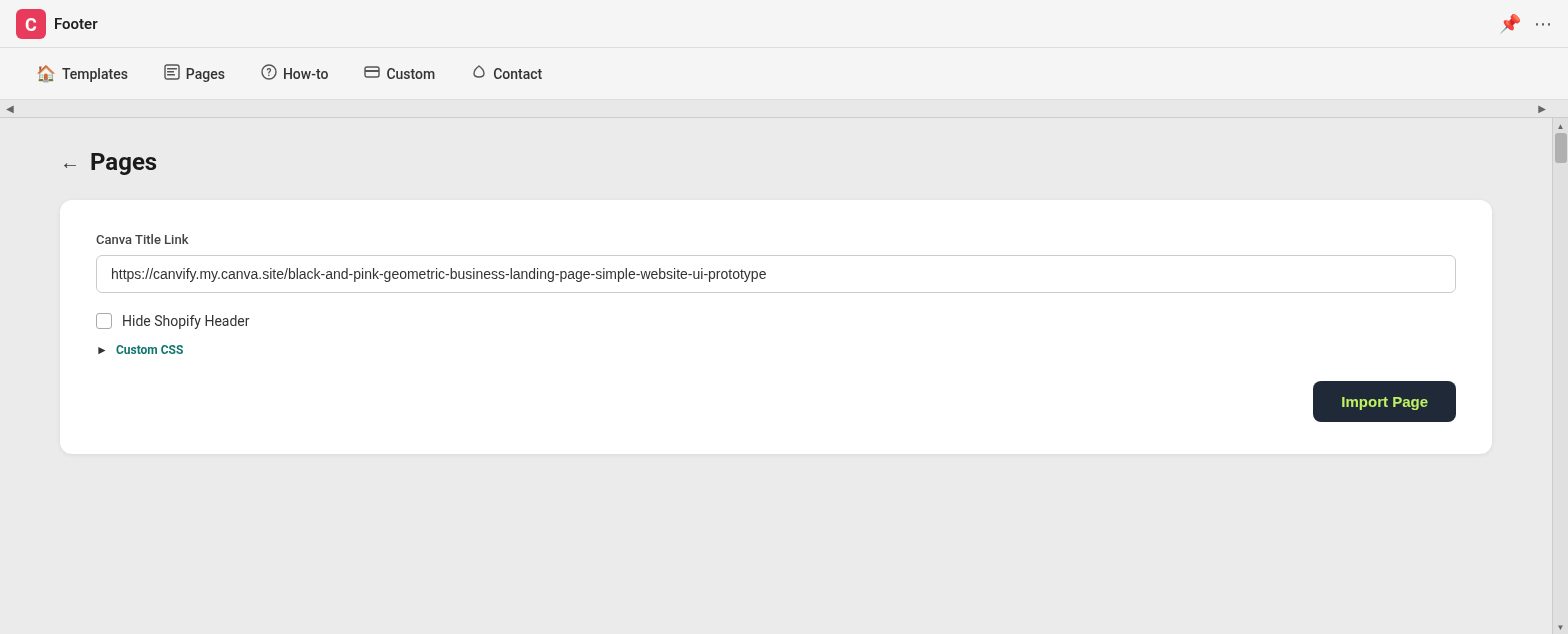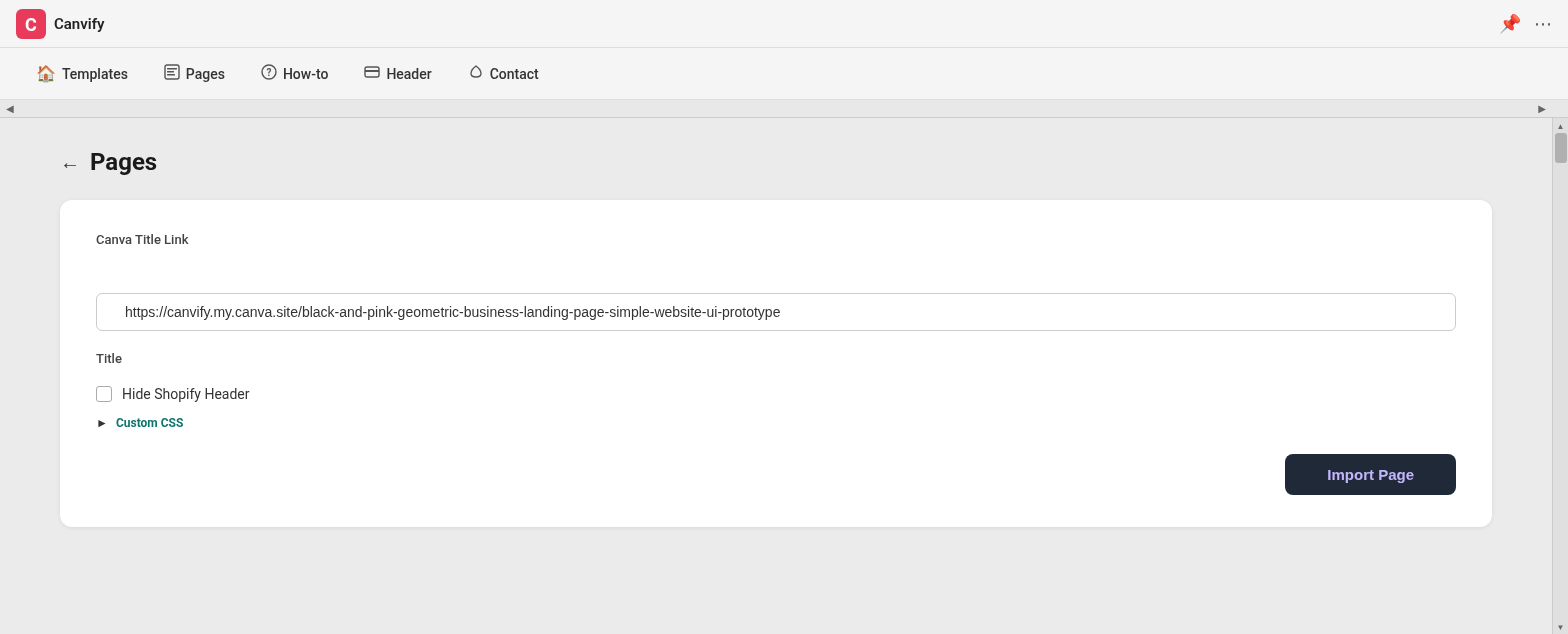--- a/index.html
+++ b/index.html
@@ -124,28 +124,27 @@
     .form-label {
       display: block;
       font-size: 13px;
       font-weight: 500;
       color: #444;
       margin-bottom: 8px;
     }
 
     .form-input {
       width: 100%;
-      padding: 10px 28px;
+      padding: 10px 14px;
       border: 1px solid #ccc;
       border-radius: 6px;
       font-size: 14px;
       color: #333;
       background: #fff;
       outline: none;
-      margin-top: 38px;
     }
 
     .form-input.active-blue {
       border-color: #2563eb;
       box-shadow: 0 0 0 2px rgba(37, 99, 235, 0.2);
     }
 
     .checkbox-group {
       display: flex;
       align-items: center;
@@ -190,24 +189,24 @@
 
     
     .import-btn-area {
       display: flex;
       justify-content: flex-end;
       margin-top: 24px;
     }
 
     .import-btn {
       background: #1f2937;
-      color: #c4b5fd;
+      color: #bef264;
       border: none;
       border-radius: 8px;
-      padding: 12px 42px;
+      padding: 12px 28px;
       font-size: 15px;
       font-weight: 600;
       cursor: pointer;
     }
 
     
     .right-scrollbar {
       width: 16px;
       background: #e0e0e0;
       border-left: 1px solid #ccc;
@@ -233,21 +232,21 @@
   </style>
 </head>
 <body>
 
 <div class="top-bar">
   <div class="app-logo">
     <svg class="logo-icon" viewBox="0 0 30 30" xmlns="http://www.w3.org/2000/svg">
       <rect width="30" height="30" rx="6" fill="#e83a5a"></rect>
       <text x="15" y="22" text-anchor="middle" font-size="18" font-weight="bold" fill="white">C</text>
     </svg>
-    <span class="app-title">Canvify</span>
+    <span class="app-title">Footer</span>
   </div>
   <div class="top-bar-right">
     <span class="top-bar-icon">📌</span>
     <span class="top-bar-icon">⋯</span>
   </div>
 </div>
 
 <div class="nav-bar">
   <a class="nav-item">
     <span class="nav-icon">🏠</span>
@@ -273,21 +272,21 @@
     </span>
     <span>How-to</span>
   </a>
   <a class="nav-item">
     <span class="nav-icon">
       <svg width="16" height="16" viewBox="0 0 16 16" fill="none" xmlns="http://www.w3.org/2000/svg">
         <rect x="1" y="3" width="14" height="10" rx="2" stroke="#555" stroke-width="1.4" fill="none"></rect>
         <rect x="1" y="6" width="14" height="2" fill="#555"></rect>
       </svg>
     </span>
-    <span>Header</span>
+    <span>Custom</span>
   </a>
   <a class="nav-item">
     <span class="nav-icon">
       <svg width="16" height="16" viewBox="0 0 16 16" fill="none" xmlns="http://www.w3.org/2000/svg">
         <path d="M8 2C8 2 3 5.5 3 9.5C3 11.5 5 13 8 13C11 13 13 11.5 13 9.5C13 5.5 8 2 8 2Z" stroke="#555" stroke-width="1.4" fill="none"></path>
       </svg>
     </span>
     <span>Contact</span>
   </a>
 </div>
@@ -306,21 +305,20 @@
     </div>
 
     <div class="form-card">
 
       <div class="form-group">
         <label class="form-label">Canva Title Link</label>
         <input type="text" class="form-input" value="https://canvify.my.canva.site/black-and-pink-geometric-business-landing-page-simple-website-ui-prototype" style="">
       </div>
 
       <div class="form-group">
-        <label class="form-label">Title</label>
       </div>
 
       <div style="margin-top: 16px; margin-bottom: 14px;">
         <div class="checkbox-group">
           <input type="checkbox" class="checkbox-input" style="">
           <span class="checkbox-label">Hide Shopify Header</span>
         </div>
       </div>
 
       <div class="custom-css-section">

